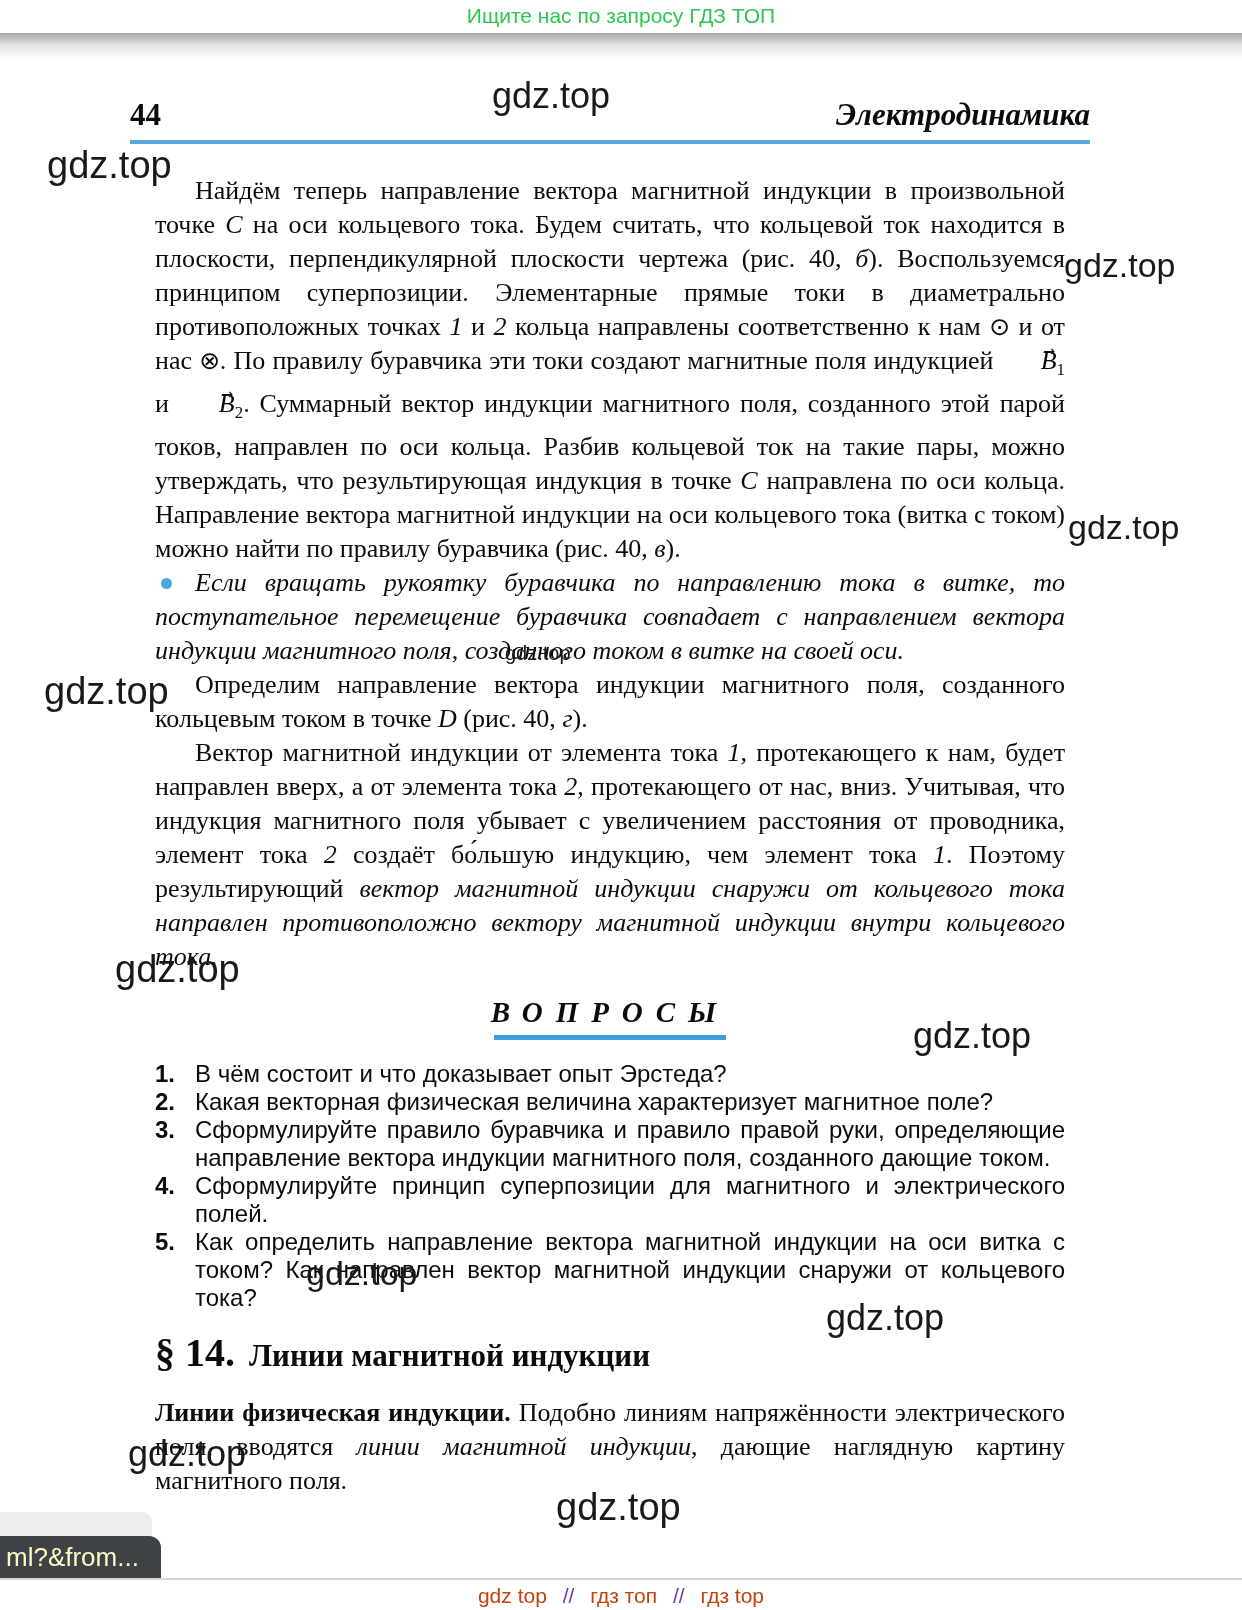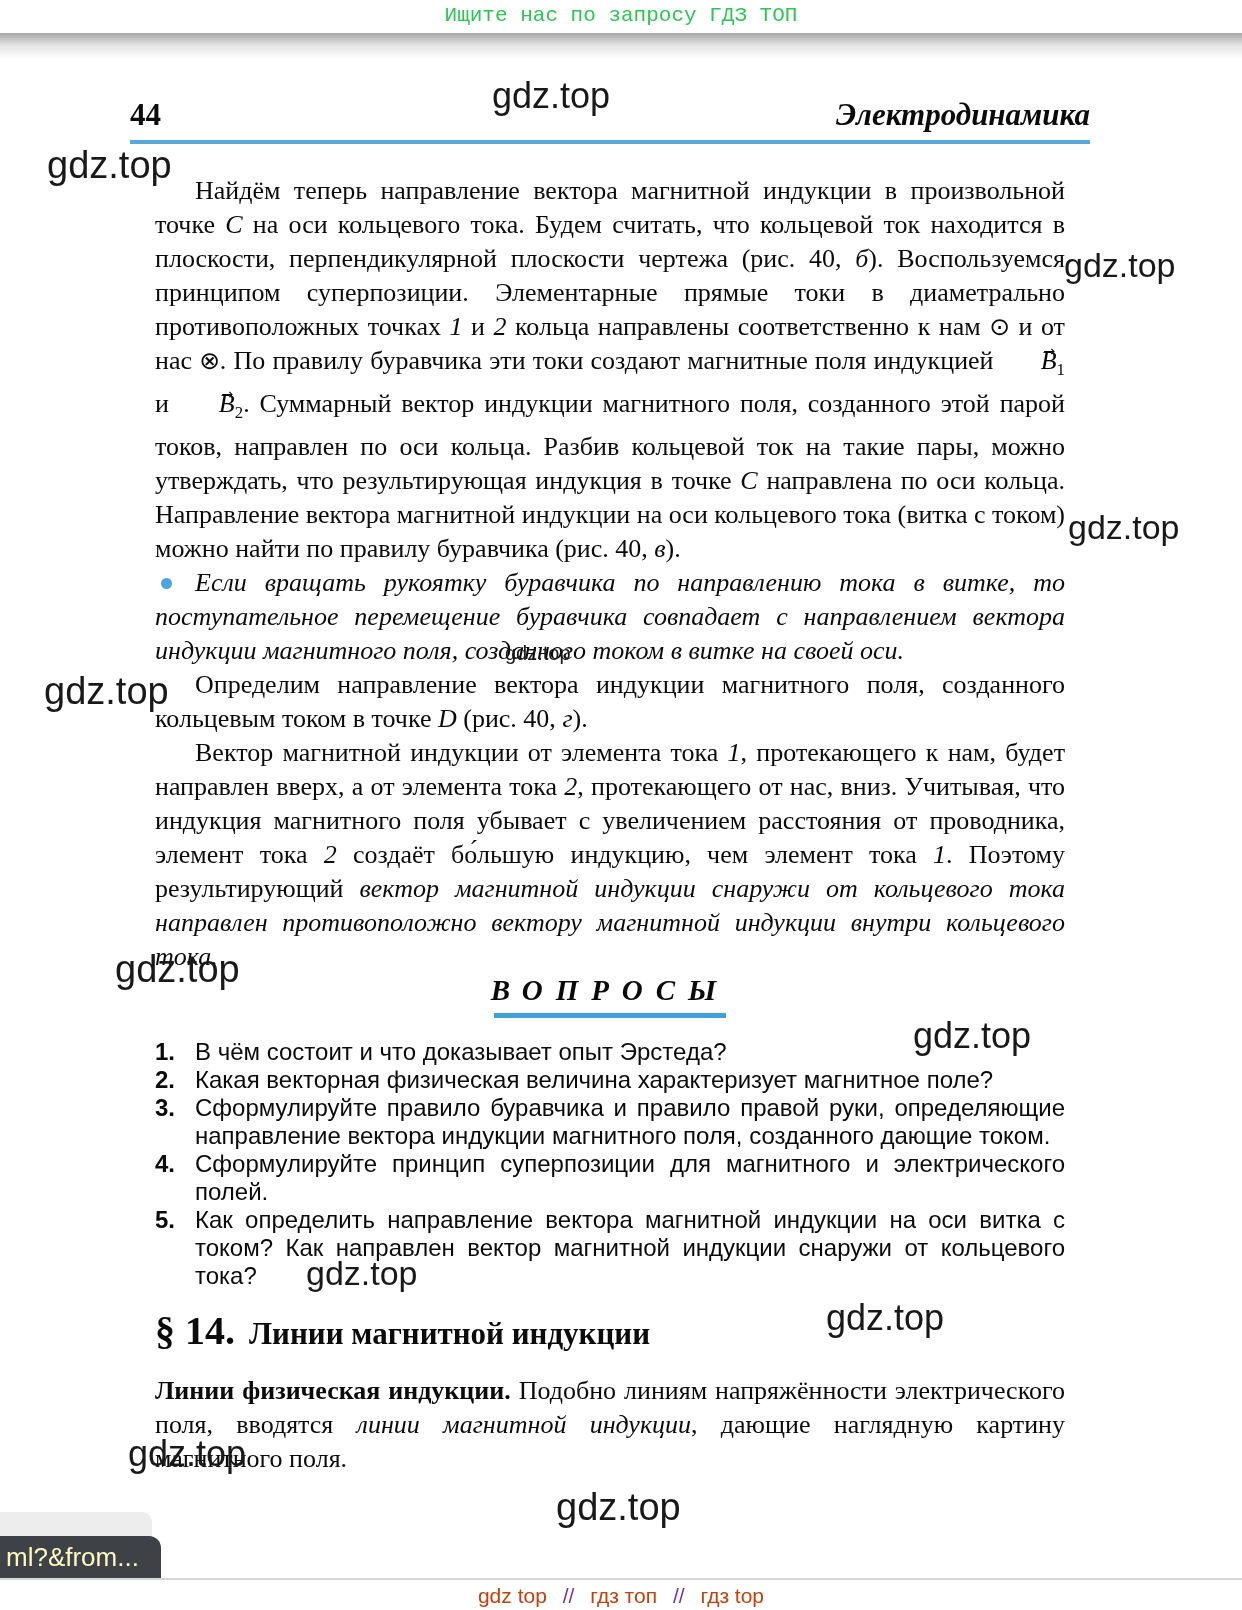--- a/index.html
+++ b/index.html
@@ -8,21 +8,21 @@
     width:1242px;height:1610px;
     background:#fff;
     overflow:hidden;
     font-family:"Liberation Serif","DejaVu Serif",serif;
     color:#0b0b0b;
   }
   
   .topbar{
     position:absolute;top:0;left:0;right:0;height:30px;
     background:#fff;text-align:center;
-    font-family:Liberation Mono, monospace;
+    font-family:Liberation Sans, sans-serif;
     font-size:21px;line-height:31px;color:#2dc653;
   }
   .shadowband{
     position:absolute;top:33px;left:0;right:0;height:27px;
     background:linear-gradient(to bottom,#a7a7a7 0%,#e3e3e3 45%,#ffffff 95%);
   }
   
   .content{position:absolute;top:59px;left:155px;width:910px;}
   .pageheader{
     display:flex;justify-content:space-between;align-items:baseline;
@@ -47,21 +47,21 @@
   sub{font-size:0.65em;}
   .bullet-line{
     position:relative;padding-left:40px;
     font-size:26px;line-height:34px;
   }
   .bullet-dot{
     position:absolute;left:6px;top:12px;width:11px;height:11px;
     border-radius:50%;background:#4ba5e0;
   }
   
-  .q-title-wrap{text-align:center;}
+  .q-title-wrap{margin-top:22px;text-align:center;}
   .q-title{
     font-size:29px;font-weight:bold;font-style:italic;
     letter-spacing:0.45em;line-height:32px;
   }
   .q-underline{width:232px;height:5px;background:#419fd9;margin:7px auto 0 auto;}
   .q-list{
     margin-top:20px;
     font-family:"Liberation Sans","DejaVu Sans",sans-serif;
     font-size:24px;line-height:28px;
   }

